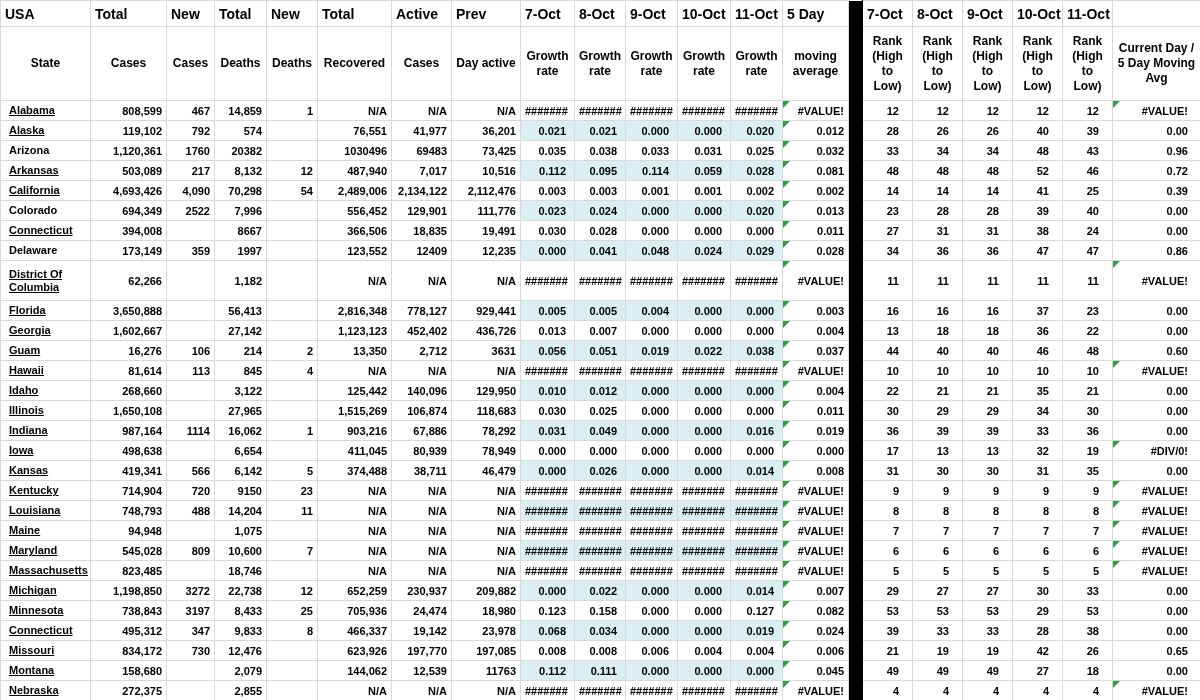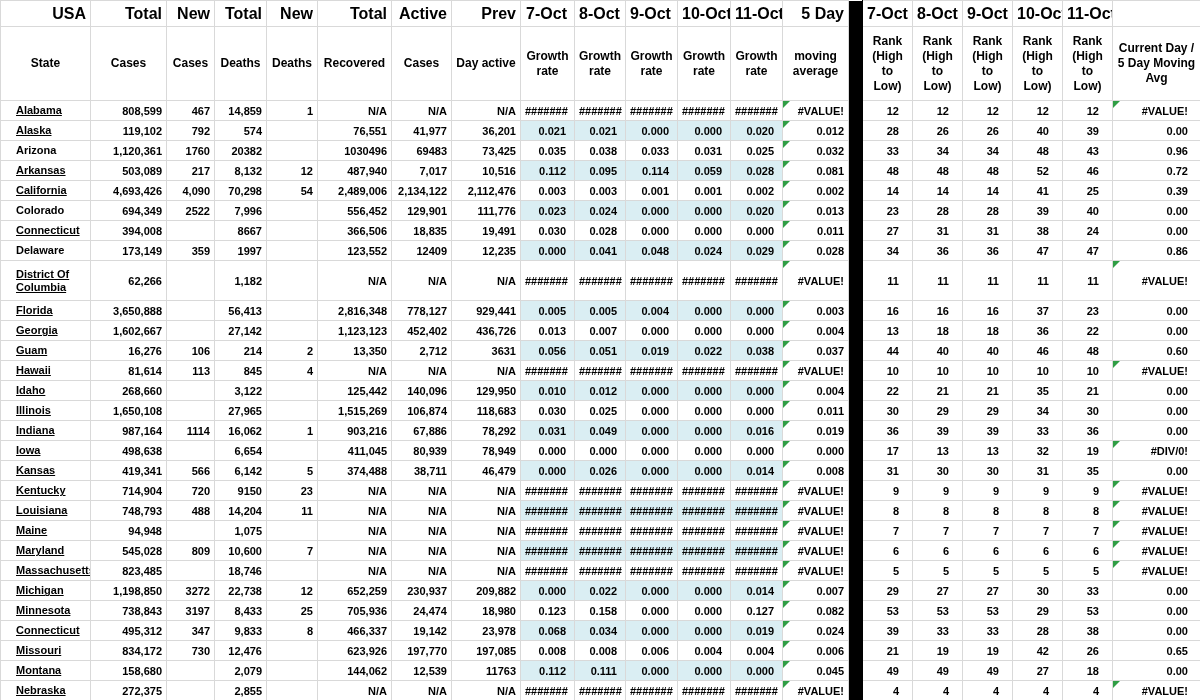--- a/index.html
+++ b/index.html
@@ -6,28 +6,28 @@
   body{
     width:1200px;height:700px;overflow:hidden;background:#ffffff;color:#000;
     font-family:"Liberation Sans",sans-serif;font-weight:700;
   }
   table{border-collapse:collapse;table-layout:fixed;width:1200px;}
   th,td{
     border:1px solid #d9d9d9;box-sizing:border-box;position:relative;
     font-weight:700;font-size:11px;padding:0 4px;overflow:hidden;
     white-space:nowrap;vertical-align:middle;color:#000;
   }
-  thead tr.r1 th{height:26px;font-size:16px;text-align:right;}
+  thead tr.r1 th{height:26px;font-size:14px;text-align:left;}
   thead tr.r2 th{height:74px;font-size:12px;text-align:center;white-space:normal;line-height:1.25;}
   thead th.h-date{text-align:right;padding-right:7px;}
   thead th.h-date-r{text-align:right;padding-right:12px;}
-  thead th.h-5day{text-align:left;padding-left:12px;}
+  thead th.h-5day{text-align:left;padding-left:4px;}
   tbody tr{height:20px;}
   tbody tr.tall{height:40px;}
-  td.state{text-align:left;padding-left:15px;white-space:normal;line-height:1.1;}
+  td.state{text-align:left;padding-left:8px;white-space:normal;line-height:1.1;}
   td.state.u{text-decoration:underline;}
   td.num{text-align:right;}
   td.g{padding-right:8px;}
   td.blue{background:#daeef3;}
   td.ma{padding-right:4px;}
   td.rank{padding-right:13px;}
   td.ratio{padding-right:12px;}
   td.divider,th.divider{background:#000;border-top:none;border-bottom:none;border-left:1px solid #000;border-right:1px solid #000;padding:0;}
   td.tri::before{
     content:"";position:absolute;top:0;left:0;width:0;height:0;

